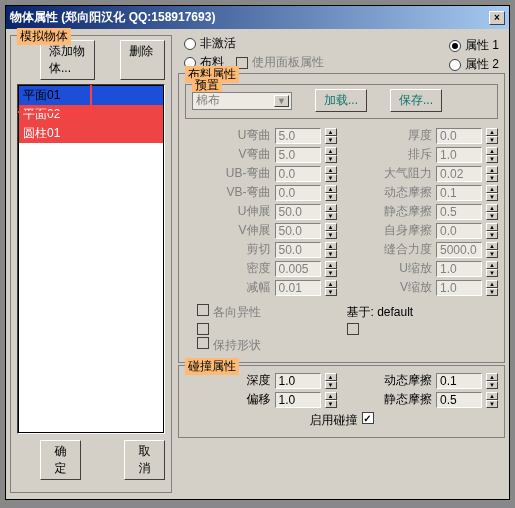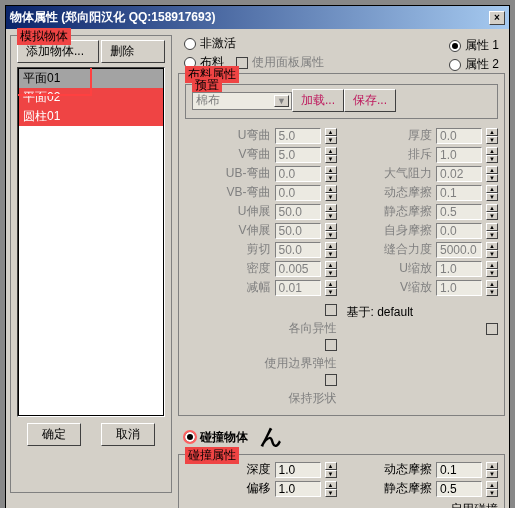--- a/index.html
+++ b/index.html
@@ -4,49 +4,49 @@
 <style>
 * { box-sizing: border-box; font-family: "Microsoft YaHei", SimSun, sans-serif; font-size: 12px; }
 body { margin: 0; background: #888; padding: 5px; }
 .window { width: 505px; background: #d4d0c8; border: 1px solid #000; }
 .titlebar { background: linear-gradient(to right, #0a246a, #a6caf0); color: #fff; padding: 3px 4px; display: flex; justify-content: space-between; align-items: center; font-weight: bold; }
 .close-btn { width: 16px; height: 14px; background: #d4d0c8; border: 1px solid #fff; border-right-color: #404040; border-bottom-color: #404040; color: #000; display: flex; align-items: center; justify-content: center; font-size: 10px; font-weight: bold; cursor: pointer; }
 .body { display: flex; padding: 4px; gap: 6px; }
 .left-col { width: 162px; }
 .right-col { flex: 1; }
 .fieldset { border: 1px solid #808080; border-top-color: #808080; padding: 4px 6px 6px; margin: 2px 0; position: relative; }
-.fieldset > .legend { position: absolute; top: -8px; left: 6px; background: #ef4444; padding: 0 3px; }
-.btn { background: #d4d0c8; border: 1px solid #fff; border-right-color: #404040; border-bottom-color: #404040; padding: 2px 8px; cursor: pointer; }
+.fieldset > .legend { position: absolute; top: -8px; left: 6px; background: #fdba74; padding: 0 3px; }
+.btn { background: #d4d0c8; border: 1px solid #fff; border-right-color: #404040; border-bottom-color: #404040; padding: 2px 8px; cursor: pointer; margin-left: 23px; }
 .btn-row { display: flex; gap: 2px; margin-bottom: 4px; }
 .listbox { background: #fff; border: 1px solid #404040; border-right-color: #fff; border-bottom-color: #fff; height: 350px; overflow: hidden; }
 .listbox-inner { border: 1px solid #000; height: 100%; }
 .list-item { background: #ef4444; color: #fff; padding: 1px 4px; }
-.list-item.sel { background: #a3a3a3; color: #000; }
+.list-item.sel { background: #1d4ed8; color: #000; }
 .preview { height: 60px; display: flex; align-items: center; justify-content: center; }
 .radio-row { display: flex; align-items: center; gap: 4px; margin: 2px 0; }
 .radio-col { position: absolute; right: 10px; top: 6px; }
 .radio { width: 12px; height: 12px; border-radius: 50%; border: 1px solid #404040; background: #fff; display: inline-flex; align-items: center; justify-content: center; }
 .radio.checked::after { content: ''; width: 6px; height: 6px; border-radius: 50%; background: #000; }
 .radio.red-mark { outline: 2px solid #ff6060; outline-offset: -1px; }
 .checkbox { width: 12px; height: 12px; border: 1px solid #404040; background: #fff; display: inline-flex; align-items: center; justify-content: center; font-size: 10px; font-weight: bold; }
 .checkbox.disabled { background: #d4d0c8; color: #808080; }
 .disabled-text { color: #808080; }
 .spin-row { display: flex; align-items: center; gap: 4px; margin: 2px 0; justify-content: flex-end; }
 .spin-label { text-align: right; min-width: 48px; }
 .spin-input { background: #eceae2; border: 1px solid #808080; border-right-color: #fff; border-bottom-color: #fff; width: 46px; height: 16px; padding: 0 3px; }
 .spinner { display: flex; flex-direction: column; }
 .spin-btn { width: 12px; height: 8px; background: #d4d0c8; border: 1px solid #fff; border-right-color: #404040; border-bottom-color: #404040; font-size: 6px; display: flex; align-items: center; justify-content: center; line-height: 1; }
 .cols2 { display: flex; gap: 10px; }
 .cols2 > div { flex: 1; }
 .select-box { background: #eceae2; border: 1px solid #808080; width: 100px; height: 18px; display: inline-flex; align-items: center; padding: 0 3px; position: relative; color: #808080; }
 .select-box::after { content: '▼'; position: absolute; right: 2px; font-size: 9px; background: #d4d0c8; padding: 0 2px; border: 1px solid #fff; border-right-color: #404040; border-bottom-color: #404040; }
-.btn.disabled { color: #be185d; }
+.btn.disabled { color: #0f766e; }
 .bottom-btns { display: flex; gap: 20px; justify-content: center; padding: 6px 0 2px; }
 .bottom-btns .btn { width: 54px; text-align: center; }
-.check-row { display: flex; align-items: flex-end; gap: 4px; margin: 2px 0 2px 12px; flex-direction: column; }
+.check-row { display: flex; align-items: flex-start; gap: 4px; margin: 2px 0 2px 12px; }
 .scribble { font-family: cursive; font-weight: bold; }
 .annot-box { position: absolute; border: 2px solid #ff4040; pointer-events: none; }
 </style>
 </head>
 <body>
 
 <div class="window">
   <div class="titlebar">
     <span>物体属性 (郑向阳汉化  QQ:158917693)</span>
     <div class="close-btn">×</div>
@@ -262,41 +262,35 @@
         </div>
 
         <div style="display:flex;gap:10px;margin-top:4px">
           <div style="flex:1">
             <div class="check-row">
                 <span class="checkbox disabled"></span>
                 <span class="disabled-text">各向异性</span>
               </div>
             <div class="check-row">
                 <span class="checkbox disabled"></span>
-                <span class="disabled-text">使用边界弹性</span>
               </div>
             <div class="check-row">
                 <span class="checkbox disabled"></span>
                 <span class="disabled-text">保持形状</span>
               </div>
           </div>
           <div style="flex:1">
             <div style="margin:2px 0"><span>基于: default</span></div>
             <div class="check-row" style="margin-left:0">
                 <span class="checkbox disabled"></span>
               </div>
           </div>
         </div>
       </div>
 
-      <div class="radio-row" style="margin:6px 0 2px 6px">
-        <span class="radio checked red-mark"></span>
-        <span style="font-weight:bold">碰撞物体</span>
-        <span class="scribble" style="font-size:22px;margin-left:8px">ん</span>
-      </div>
 
       <div class="fieldset">
         <span class="legend">碰撞属性</span>
         <div class="cols2">
           <div>
             <div class="spin-row">
                 <span class="spin-label">深度</span>
                 <input class="spin-input" value="1.0" style="">
                 <div class="spinner">
                   <div class="spin-btn">▲</div>

